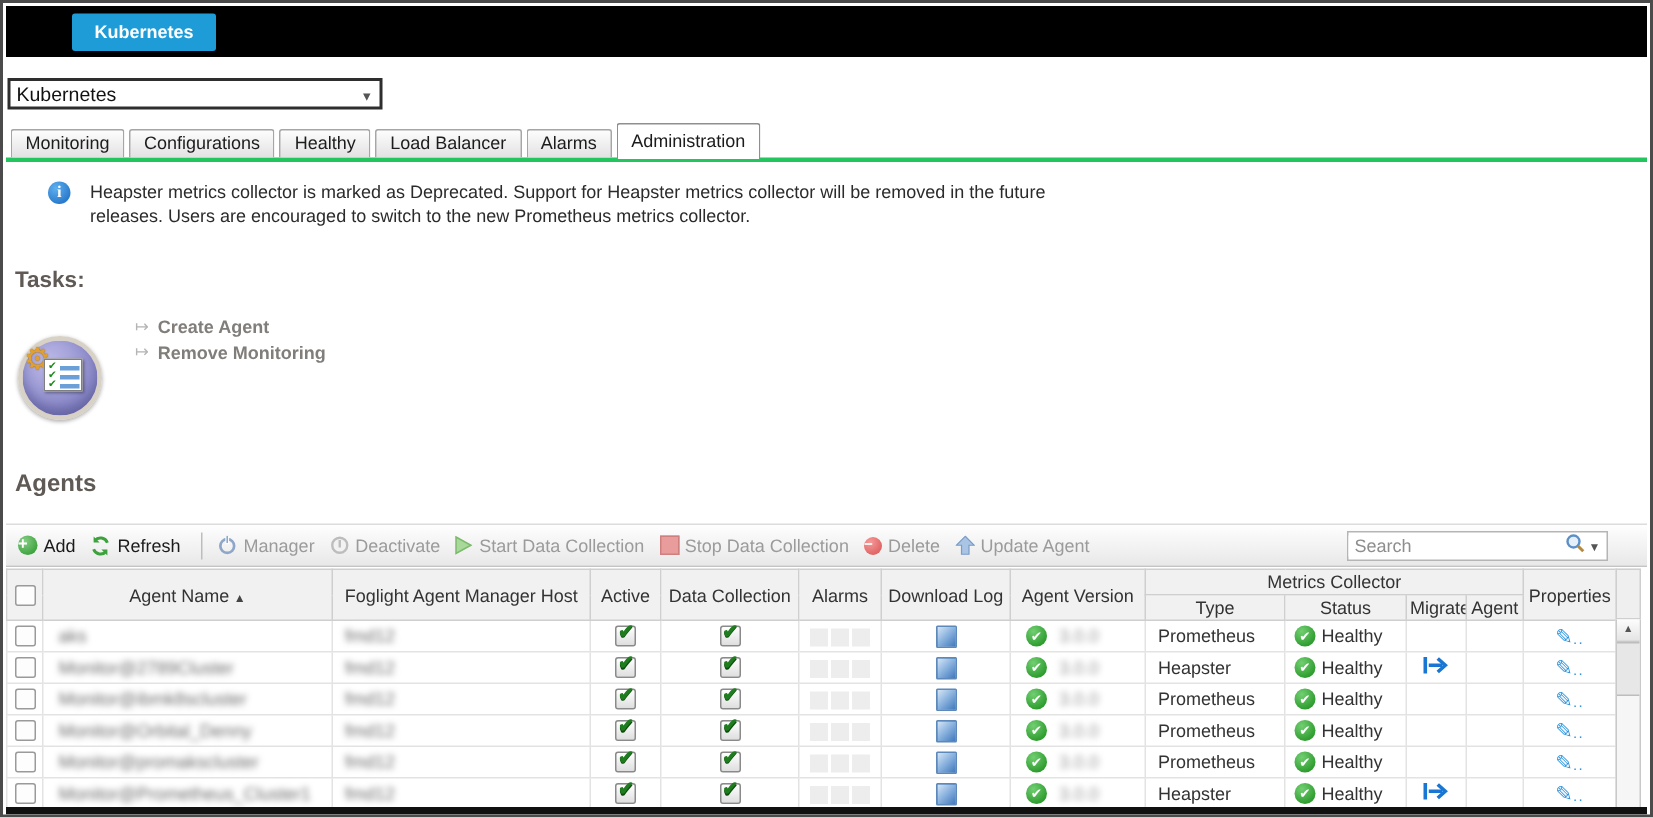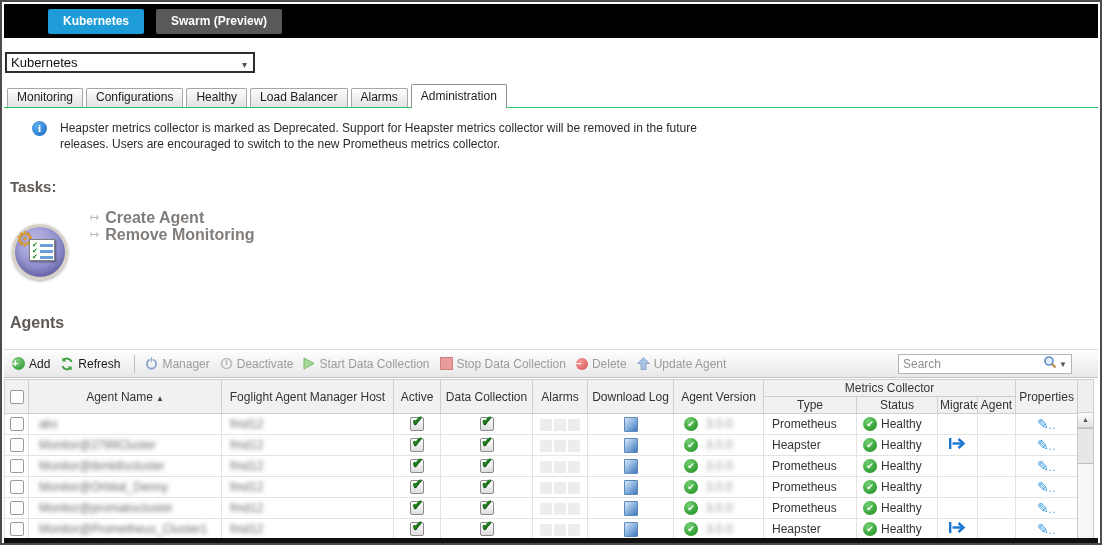--- a/index.html
+++ b/index.html
@@ -12,41 +12,41 @@
   .prod-tab.active{left:44px;background:#1e9cd8;}
   .prod-tab.inactive{left:152px;background:#595959;}
   .analytics{position:absolute;right:26px;top:0;height:34px;line-height:34px;color:#fff;font-weight:bold;font-size:13px;}
   .analytics .caret{font-size:10px;margin-left:5px;}
 
   
   .selector{position:absolute;top:50px;left:3px;width:250px;height:21px;box-sizing:border-box;border:2px solid #2e2e2e;background:#fff;font-size:13px;line-height:17px;padding-left:4px;color:#111;}
   .selector .caret{position:absolute;right:6px;top:2px;color:#555;font-size:10px;}
 
   
-  .tabbar{position:absolute;top:82px;left:2px;right:2px;height:24px;border-bottom:1px solid #22c55e;display:flex;align-items:flex-end;padding-left:3px;box-sizing:border-box;}
+  .tabbar{position:absolute;top:82px;left:2px;right:2px;height:24px;border-bottom:3px solid #22c55e;display:flex;align-items:flex-end;padding-left:3px;box-sizing:border-box;}
   .tab{box-sizing:border-box;height:19px;line-height:17px;padding:0 9px;border:1px solid #a6a6a6;border-bottom:none;border-radius:2px 2px 0 0;background:linear-gradient(#fdfdfd,#e2e2e2);margin-right:3px;font-size:12px;color:#1c1c1c;cursor:pointer;white-space:nowrap;}
   .tab.active{height:24px;line-height:22px;background:#fff;margin-bottom:-1px;border-color:#8f8f8f;z-index:2;position:relative;}
 
   
   .info{position:absolute;top:118px;left:30px;display:flex;}
   .info-icon{width:15px;height:15px;border-radius:50%;background:radial-gradient(circle at 35% 30%,#5fb0ef,#1666c0);color:#fff;font-size:11px;font-weight:bold;text-align:center;line-height:15px;font-family:"Liberation Serif",serif;flex:0 0 15px;margin-top:1px;}
   .info-text{margin-left:13px;width:678px;font-size:12px;color:#2b2b2b;line-height:16px;}
 
   
   .section-heading{position:absolute;left:8px;font-size:15px;font-weight:bold;color:#5f5a55;}
   .task-badge{position:absolute;left:10px;top:222px;width:50px;height:50px;border-radius:50%;background:radial-gradient(circle at 35% 28%,#bcbae8,#8d8bca 62%,#7674b4);border:3px solid #d8d1c5;box-shadow:0 1px 3px rgba(0,0,0,.35), inset 0 -5px 7px rgba(50,50,110,.35);}
   .task-badge .gear{position:absolute;left:1px;top:0px;font-size:20px;color:#e2a031;text-shadow:0 0 1px #8a5c10;}
   .task-badge .panel{position:absolute;left:14px;top:12px;width:26px;height:22px;background:#fff;border:1px solid #7f7f7f;box-shadow:1px 1px 2px rgba(0,0,0,.4);padding:2px 0 0 2px;box-sizing:border-box;}
   .task-badge .prow{height:6px;display:flex;align-items:center;}
   .task-badge .prow .tick{color:#1d8a1d;font-size:7px;line-height:6px;}
   .task-badge .prow .bar{width:13px;height:3px;background:#6a9fd8;margin-left:2px;}
   .task-links{position:absolute;left:88px;top:207px;}
   .task-link{display:flex;align-items:center;height:17px;cursor:pointer;}
   .task-link .arrow{color:#b5b5b5;font-size:11px;margin-right:6px;}
-  .task-link .lbl{font-size:16px;font-weight:bold;color:#807d7a;}
+  .task-link .lbl{font-size:12px;font-weight:bold;color:#807d7a;}
 
   
   .toolbar{position:absolute;top:347px;left:2px;right:2px;height:29px;background:linear-gradient(#fefefe,#e8e8e8);border-top:1px solid #dcdcdc;border-bottom:1px solid #c4c4c4;display:flex;align-items:center;padding-left:8px;box-sizing:border-box;}
   .tbtn{display:flex;align-items:center;margin-right:10px;font-size:12px;color:#1b1b1b;cursor:pointer;white-space:nowrap;}
   .tbtn .ic{margin-right:4px;display:flex;align-items:center;}
   .tbtn.disabled{color:#9b9b9b;cursor:default;}
   .tsep{width:1px;height:18px;background:#bdbdbd;margin:0 10px 0 4px;}
   .add-ic{width:13px;height:13px;border-radius:50%;background:radial-gradient(circle at 35% 30%,#86ce86,#259425);color:#fff;font-weight:bold;font-size:11px;line-height:13px;text-align:center;}
   .del-ic{width:12px;height:12px;border-radius:50%;background:radial-gradient(circle at 35% 30%,#f59a9a,#d85050);color:#fff;font-weight:bold;font-size:10px;line-height:11px;text-align:center;}
   .stop-ic{width:11px;height:11px;background:#e89c9c;border:1px solid #d07f7f;}
@@ -86,21 +86,20 @@
 
   .bottombar{position:absolute;top:536px;left:2px;right:2px;height:5px;background:#101010;}
 </style>
 </head>
 <body>
 
 <div class="frame">
 
   <div class="topbar">
     <div class="prod-tab active">Kubernetes</div>
-    <div class="prod-tab inactive">Swarm (Preview)</div>
   </div>
 
   <div class="selector">
     <span>Kubernetes</span>
     <span class="caret">▾</span>
   </div>
 
   <div class="tabbar">
     <div class="tab">Monitoring</div>
     <div class="tab">Configurations</div>

